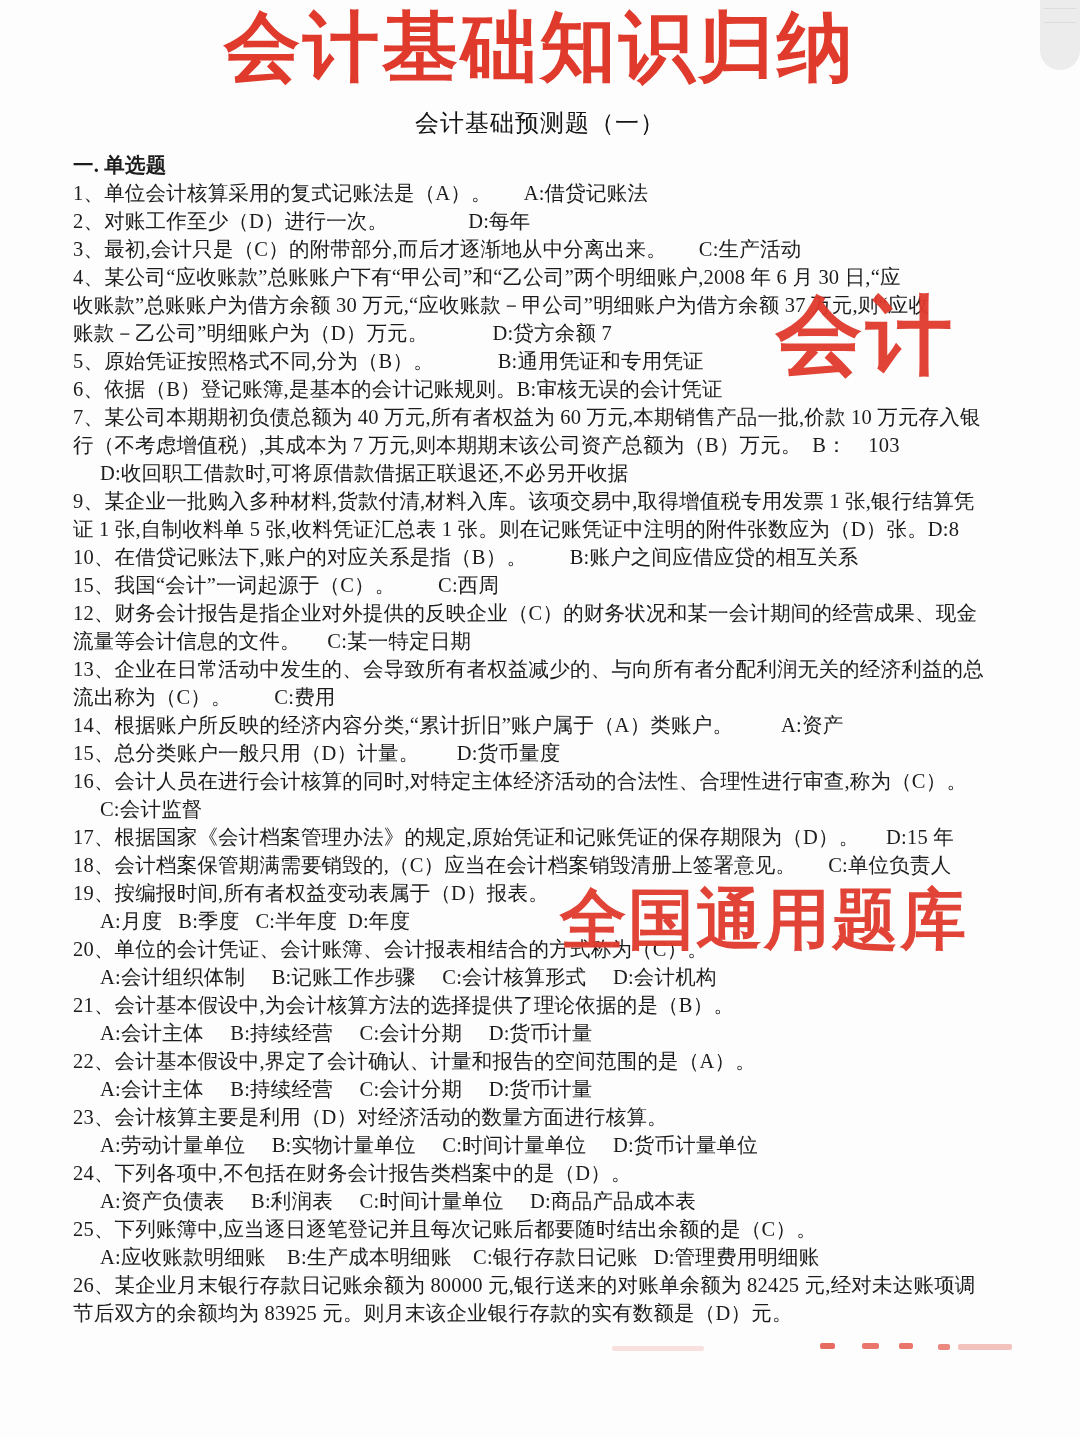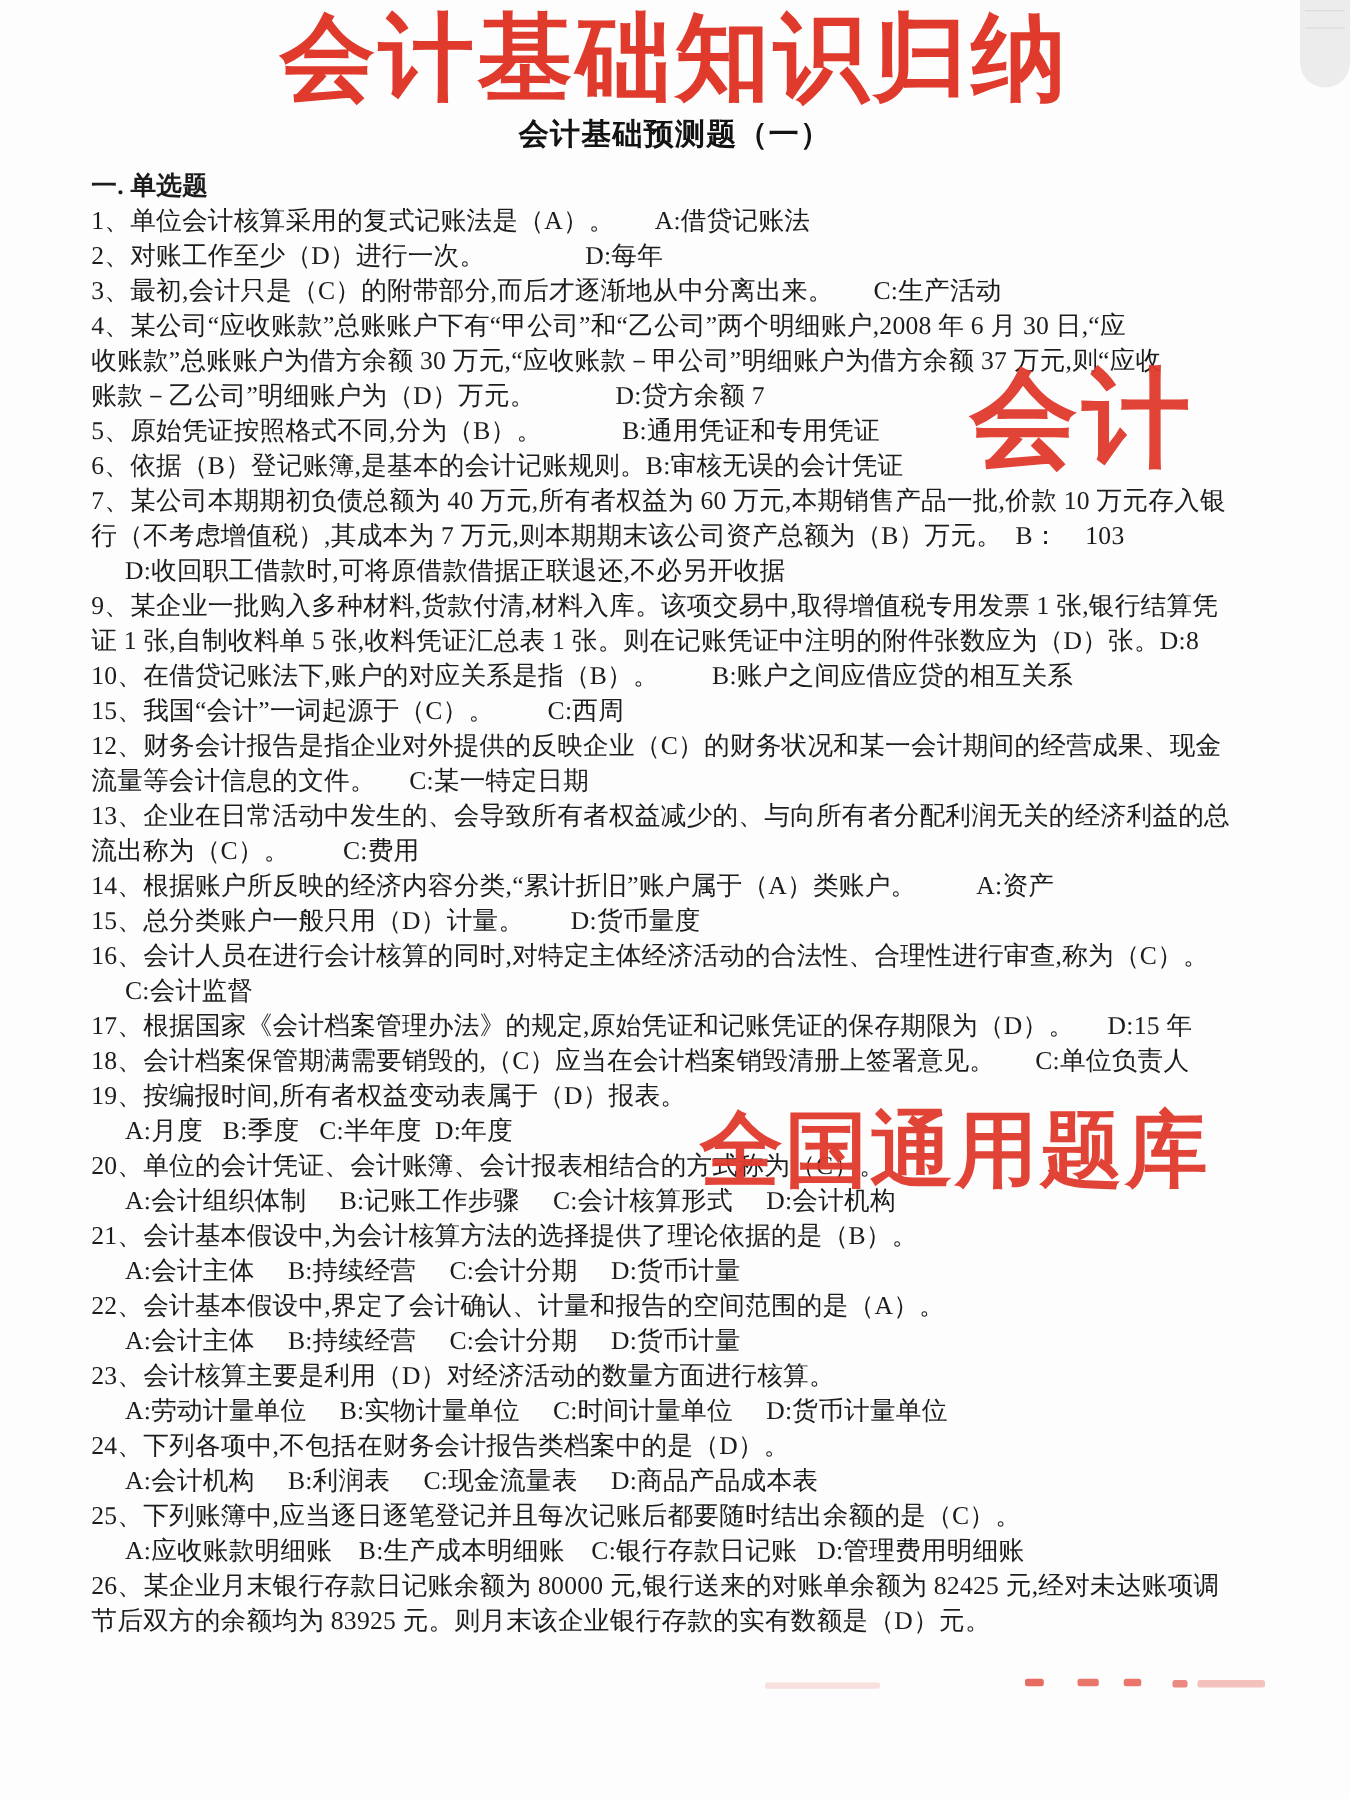--- a/index.html
+++ b/index.html
@@ -17,23 +17,23 @@
     font-family:"Liberation Sans", sans-serif;
     font-weight:800;
     font-size:76px;
     line-height:1.08;
     margin:6px 40px 0 40px;
     letter-spacing:3px;
     white-space:nowrap;
   }
   .subtitle {
     text-align:center;
-    font-weight:700;
+    font-weight:400;
     font-size:24px;
-    margin-top:3px;
+    margin-top:19px;
     color:#131313;
     letter-spacing:1px;
   }
   .doc {
     margin:12px 90px 0 73px;
   }
   .line {
     white-space:pre;
     font-size:20.5px;
     line-height:28px;
@@ -157,21 +157,21 @@
     <div class="line">22、会计基本假设中,界定了会计确认、计量和报告的空间范围的是（A）。</div>
 
     <div class="line indent">A:会计主体     B:持续经营     C:会计分期     D:货币计量</div>
 
     <div class="line">23、会计核算主要是利用（D）对经济活动的数量方面进行核算。</div>
 
     <div class="line indent">A:劳动计量单位     B:实物计量单位     C:时间计量单位     D:货币计量单位</div>
 
     <div class="line">24、下列各项中,不包括在财务会计报告类档案中的是（D）。</div>
 
-    <div class="line indent">A:会计机构     B:利润表     C:现金流量表     D:商品产品成本表</div>
+    <div class="line indent">A:资产负债表     B:利润表     C:时间计量单位     D:商品产品成本表</div>
 
     <div class="line">25、下列账簿中,应当逐日逐笔登记并且每次记账后都要随时结出余额的是（C）。</div>
 
     <div class="line indent">A:应收账款明细账    B:生产成本明细账    C:银行存款日记账   D:管理费用明细账</div>
 
     <div class="line">26、某企业月末银行存款日记账余额为 80000 元,银行送来的对账单余额为 82425 元,经对未达账项调</div>
 
     <div class="line">节后双方的余额均为 83925 元。则月末该企业银行存款的实有数额是（D）元。</div>
   </div>
 

